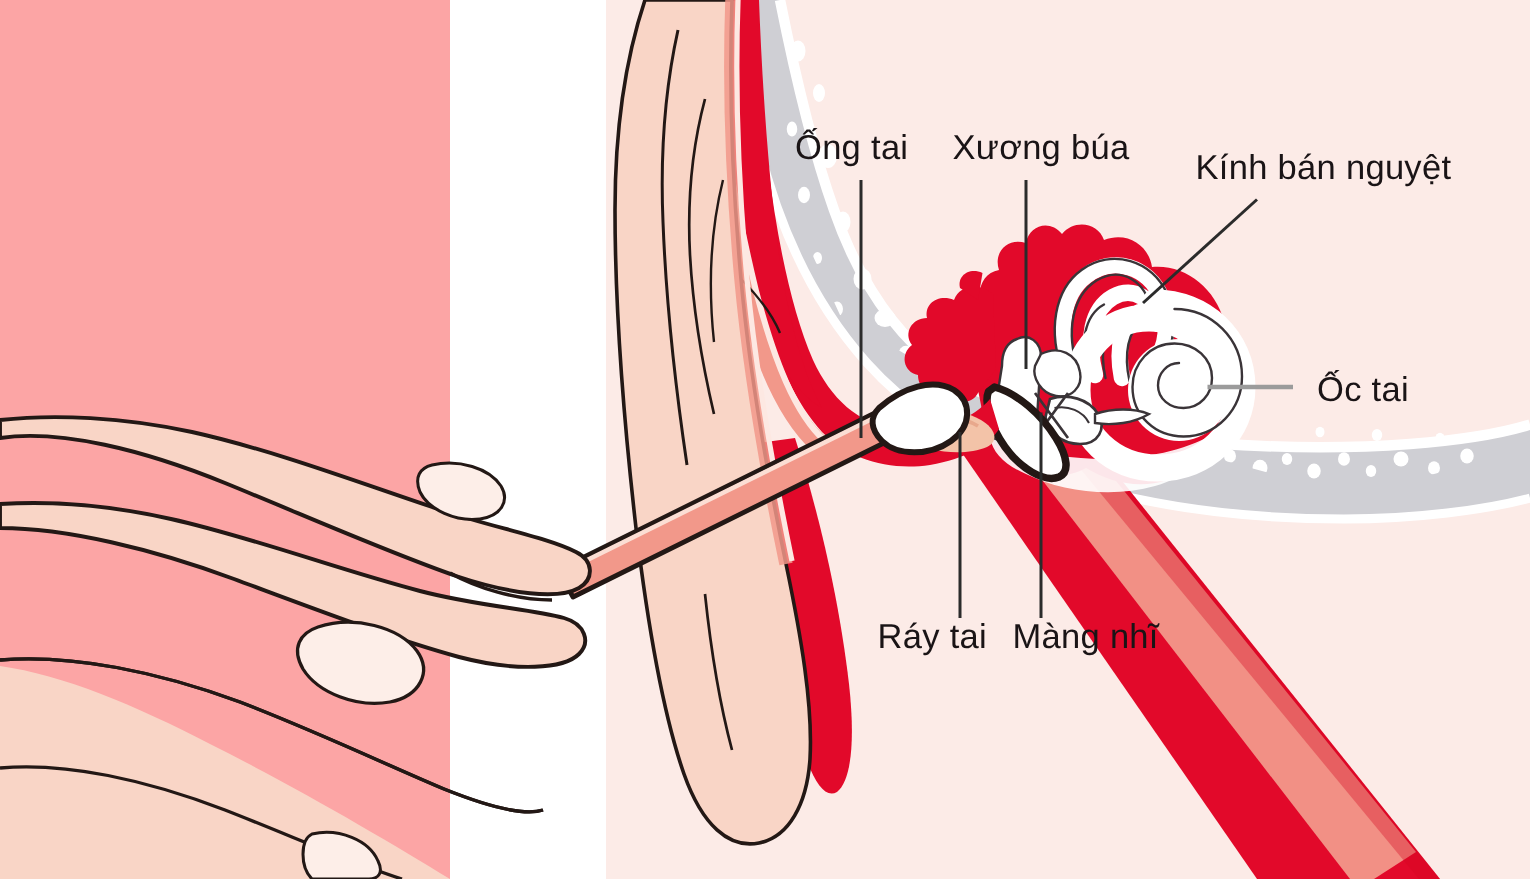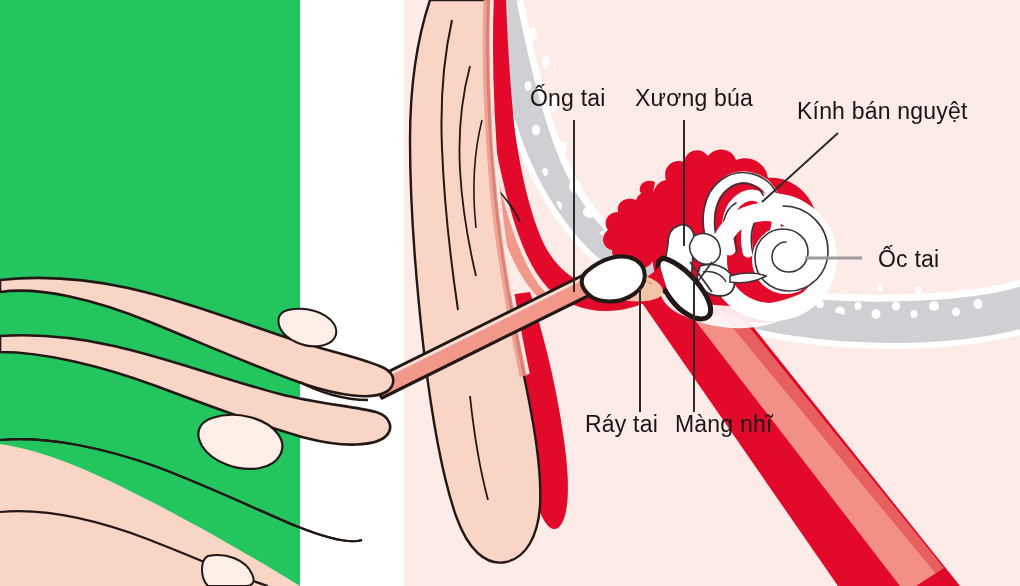--- a/index.html
+++ b/index.html
@@ -8,21 +8,21 @@
     background: #ffffff;
   }
   body {
     font-family: "Liberation Sans", sans-serif;
   }
   #stage {
     position: relative;
     width: 1020px;
     height: 586px;
     overflow: hidden;
-    background: #22c55e;
+    background: #fca5a5;
   }
   #stage svg {
     position: absolute;
     left: 0;
     top: 0;
     display: block;
   }
   .lbl {
     font-family: "Liberation Sans", sans-serif;
     font-size: 23px;

